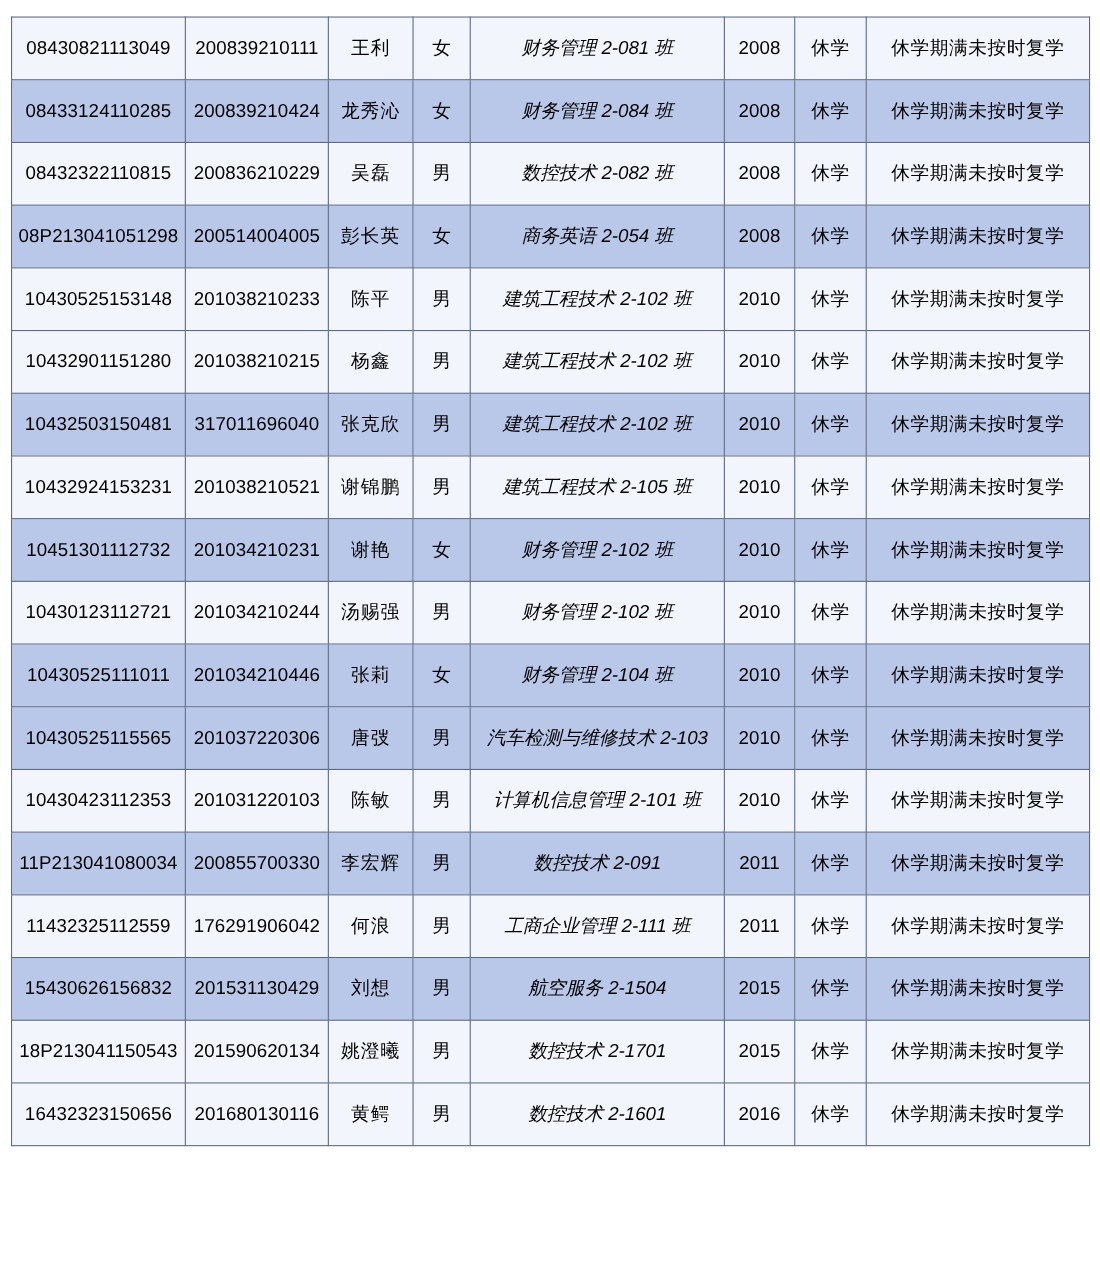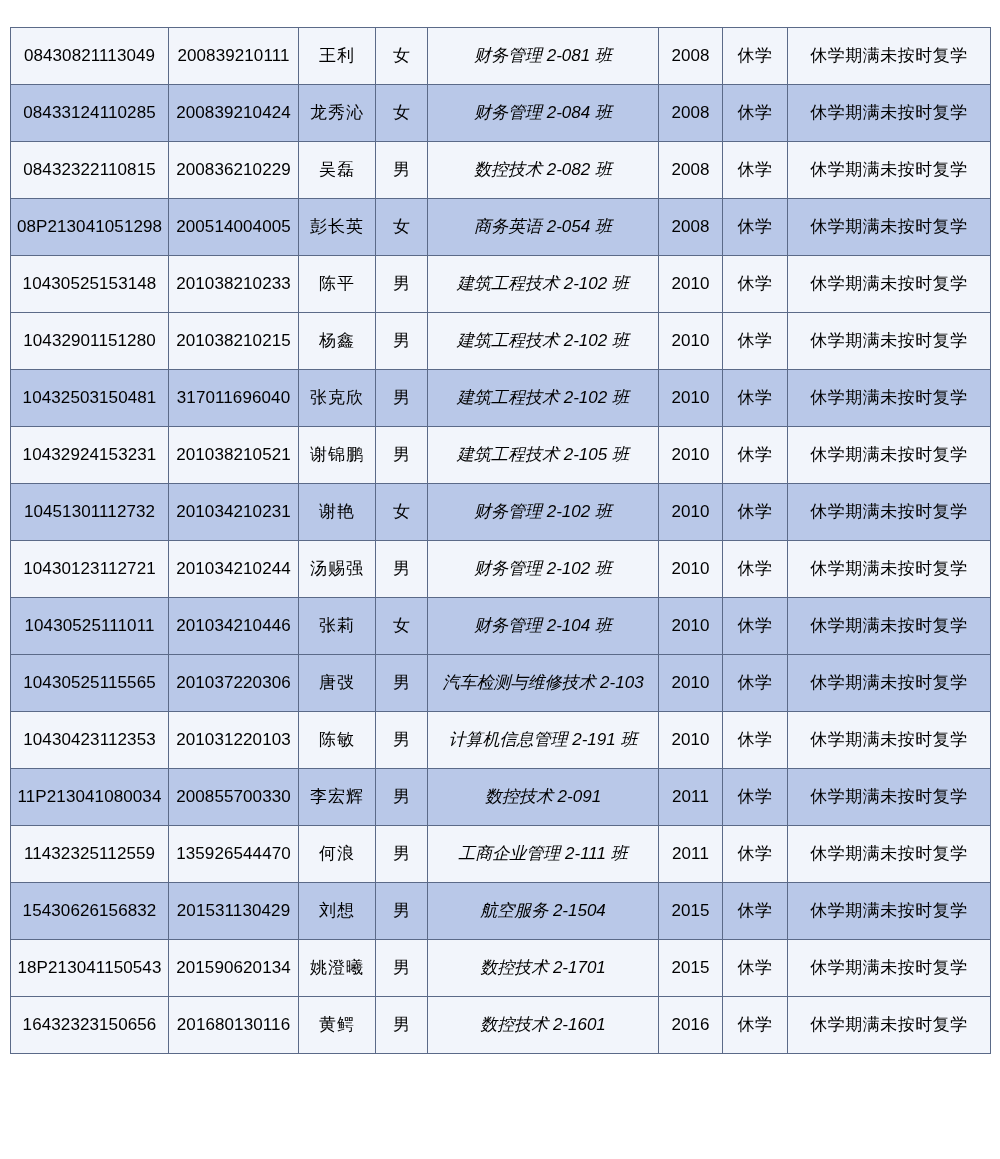--- a/index.html
+++ b/index.html
@@ -10,21 +10,21 @@
   body {
     width: 1000px;
     height: 1159px;
     font-family: "Liberation Sans", "DejaVu Sans", sans-serif;
     -webkit-font-smoothing: antialiased;
   }
   #student-table-wrap {
     width: 852px;
     height: 1159px;
     box-sizing: border-box;
-    padding: 27px 10px 6px 10px;
+    padding: 15px 10px 6px 10px;
   }
   table.student-table {
     border-collapse: collapse;
     table-layout: fixed;
     width: 980px;
     border: 1px solid #5b6a88;
   }
   table.student-table col.c-studentno { width: 158px; }
   table.student-table col.c-examno    { width: 130px; }
   table.student-table col.c-name      { width: 77px;  }
@@ -192,38 +192,38 @@
           <td class="cell-class">汽车检测与维修技术 2-103</td>
           <td class="cell-year">2010</td>
           <td class="cell-status">休学</td>
           <td class="cell-remark">休学期满未按时复学</td>
         </tr>
         <tr class="row-light">
           <td class="cell-studentno">10430423112353</td>
           <td class="cell-examno">201031220103</td>
           <td class="cell-name">陈敏</td>
           <td class="cell-gender">男</td>
-          <td class="cell-class">计算机信息管理 2-191 班</td>
+          <td class="cell-class">计算机信息管理 2-101 班</td>
           <td class="cell-year">2010</td>
           <td class="cell-status">休学</td>
           <td class="cell-remark">休学期满未按时复学</td>
         </tr>
         <tr class="row-blue">
           <td class="cell-studentno">11P213041080034</td>
           <td class="cell-examno">200855700330</td>
           <td class="cell-name">李宏辉</td>
           <td class="cell-gender">男</td>
           <td class="cell-class">数控技术 2-091</td>
           <td class="cell-year">2011</td>
           <td class="cell-status">休学</td>
           <td class="cell-remark">休学期满未按时复学</td>
         </tr>
         <tr class="row-light">
           <td class="cell-studentno">11432325112559</td>
-          <td class="cell-examno">135926544470</td>
+          <td class="cell-examno">176291906042</td>
           <td class="cell-name">何浪</td>
           <td class="cell-gender">男</td>
           <td class="cell-class">工商企业管理 2-111 班</td>
           <td class="cell-year">2011</td>
           <td class="cell-status">休学</td>
           <td class="cell-remark">休学期满未按时复学</td>
         </tr>
         <tr class="row-blue">
           <td class="cell-studentno">15430626156832</td>
           <td class="cell-examno">201531130429</td>

